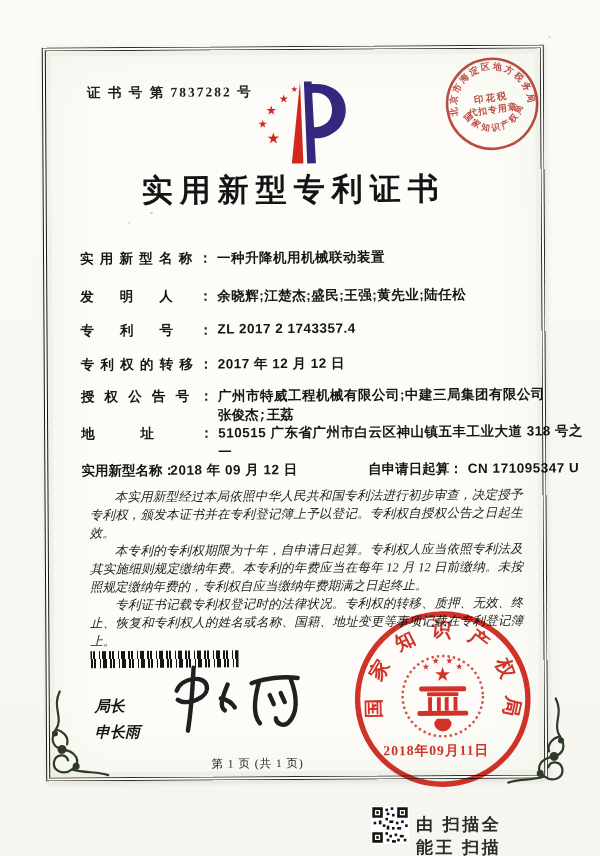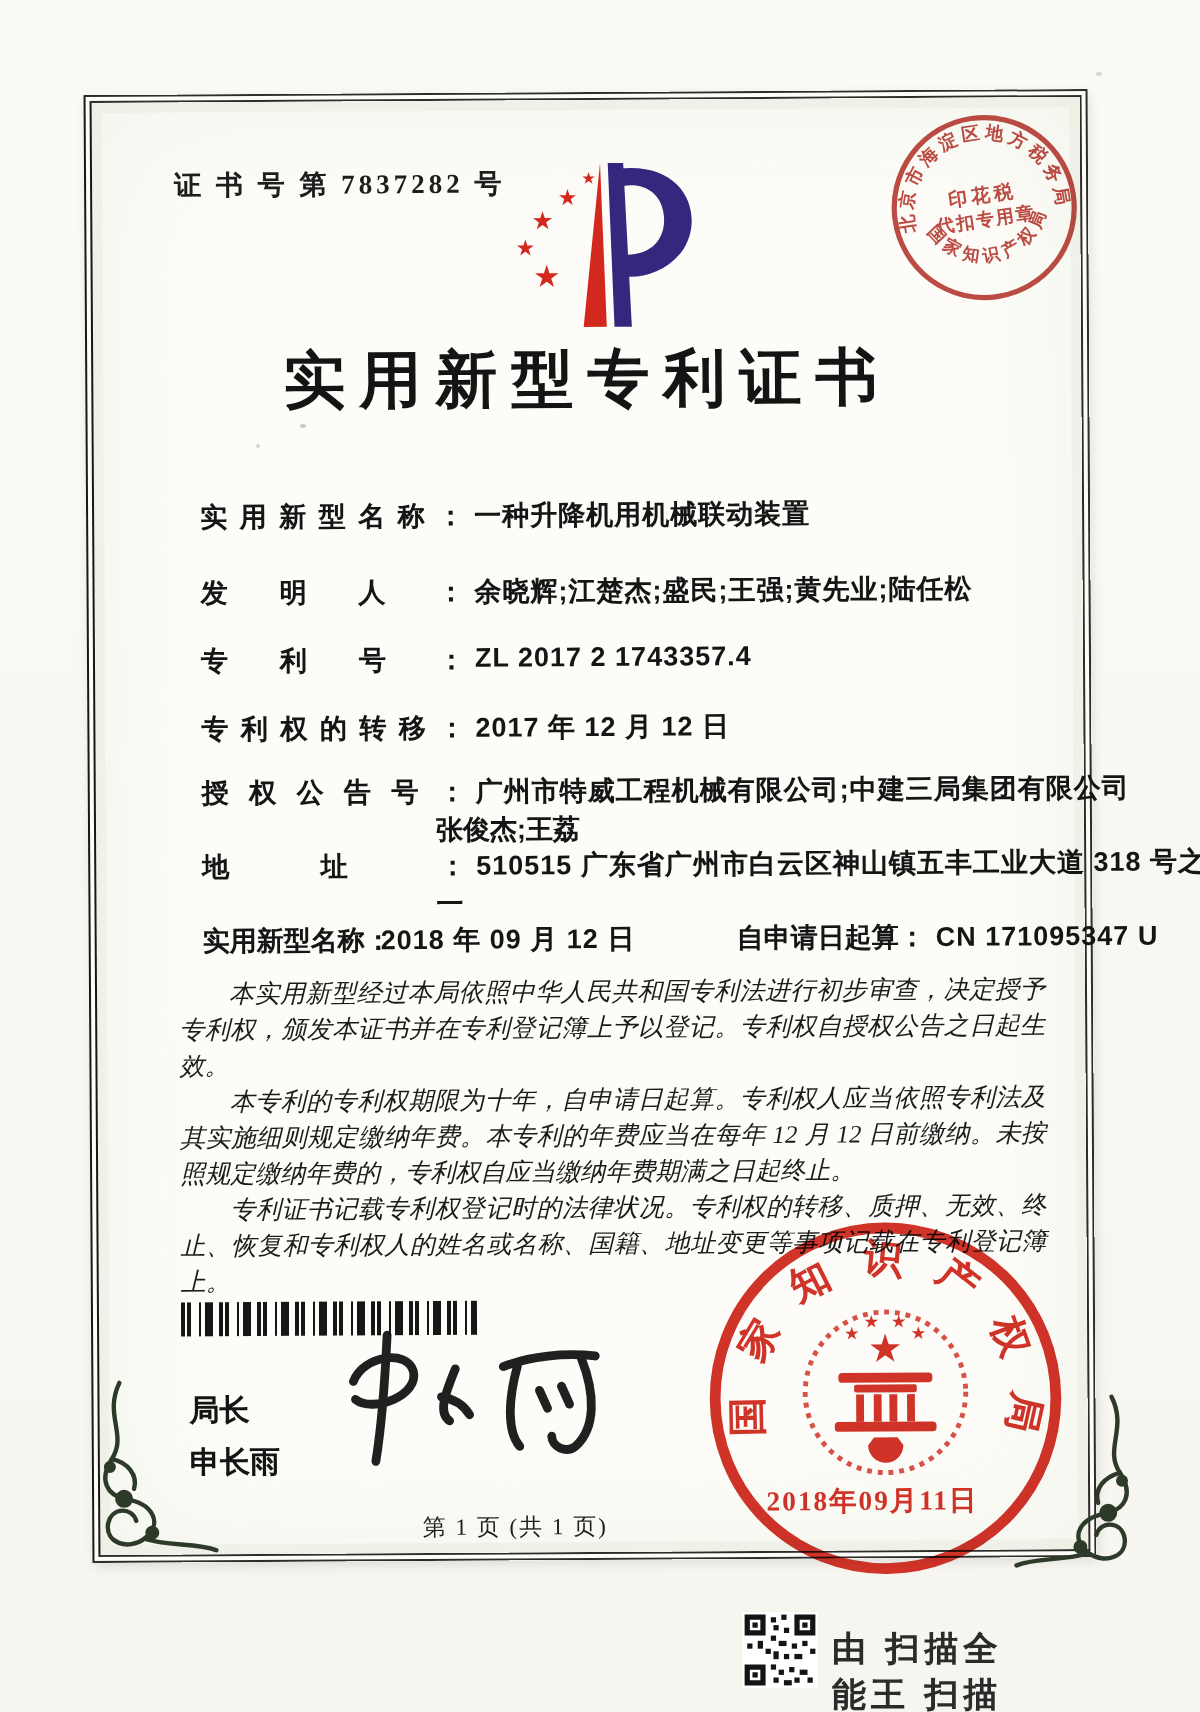--- a/index.html
+++ b/index.html
@@ -19,35 +19,35 @@
   .abs{position:absolute;}
   .cert-no{
     left:41px;top:33px;font-size:13.5px;font-weight:700;letter-spacing:2px;color:#1d1d1d;
   }
   .title{
     left:0;top:119px;width:100%;text-align:center;
     font-size:31px;font-weight:700;letter-spacing:7px;color:#141414;
   }
   .frow{left:33px;top:0;width:440px;font-family:"Liberation Sans","DejaVu Sans",sans-serif;
     font-size:13.5px;font-weight:700;color:#151515;white-space:nowrap;}
-  .flabel{display:inline-block;width:132px;text-align:justify;text-align-last:justify;text-justify:inter-character;vertical-align:top;margin-left:20px;}
+  .flabel{display:inline-block;width:132px;text-align:justify;text-align-last:justify;text-justify:inter-character;vertical-align:top;}
   .fvalue{display:inline-block;margin-left:5px;letter-spacing:.5px;}
-  .fline2{left:170px;font-family:Liberation Sans, sans-serif;font-size:13.5px;font-weight:700;color:#151515;}
+  .fline2{left:170px;font-family:Liberation Mono, monospace;font-size:13.5px;font-weight:700;color:#151515;}
   .grant-right{position:absolute;left:287px;top:0;}
   .paras{
     left:41px;top:437px;width:433px;color:#1b1b1b;
     font-style:italic;font-size:12.5px;line-height:18px;text-align:justify;
   }
   .paras p{margin:0;text-indent:2em;}
   .barcode{
     left:41px;top:600px;width:148px;height:17px;
     background:repeating-linear-gradient(90deg,#161616 0 2px,#fdfcf8 2px 3px,#161616 3px 5px,#fdfcf8 5px 9px,#161616 9px 10px,#fdfcf8 10px 12px,#161616 12px 16px,#fdfcf8 16px 19px);
   }
   .director{left:45px;top:642px;font-family:"Liberation Sans","DejaVu Sans",sans-serif;
-    font-size:15px;font-weight:700;color:#141414;line-height:26px;}
+    font-size:15px;font-weight:700;color:#141414;line-height:26px;font-style:italic;}
   .sig{left:112px;top:610px;}
   .footer{left:115px;top:706px;width:185px;text-align:center;font-size:11.5px;letter-spacing:1px;color:#1d1d1d;}
   .main-seal{left:300px;top:557px;opacity:.93;mix-blend-mode:multiply;}
   .tax-seal{left:397px;top:6px;opacity:.88;mix-blend-mode:multiply;transform:rotate(-8deg);}
   .logo{left:202px;top:28px;}
   .orn{color:#2d3a28;}
   .orn-l{left:-8px;top:636px;}
   .orn-r{left:452px;top:646px;transform:scaleX(-1);}
   .scan-strip{position:absolute;left:0;top:800px;width:508px;height:56px;}
   .qr{position:absolute;left:371px;top:6px;}

